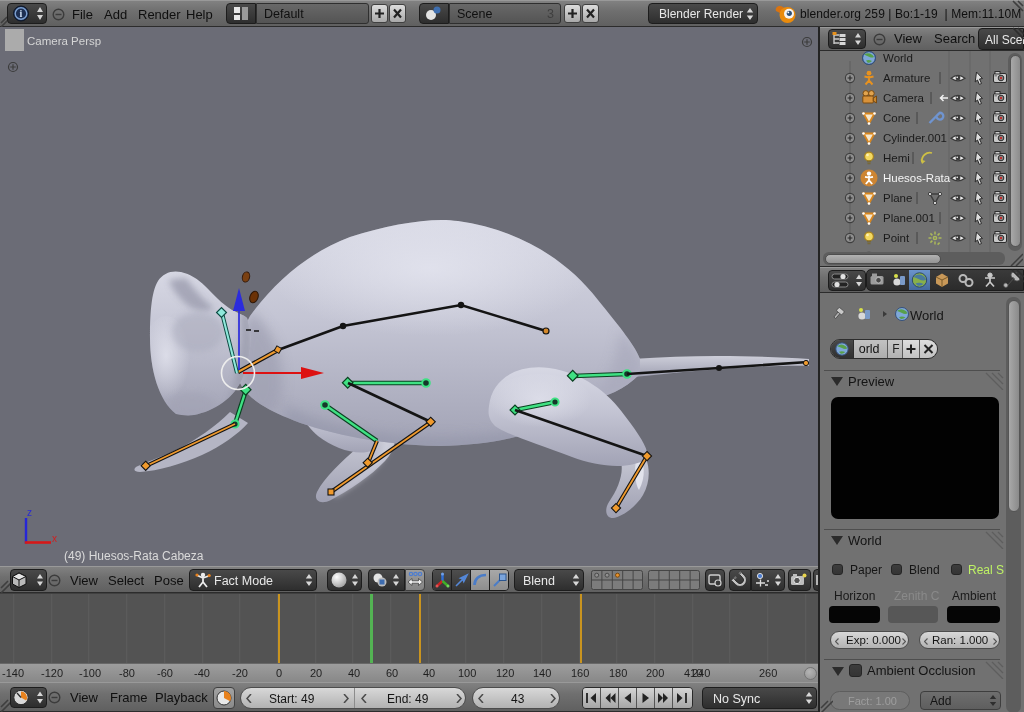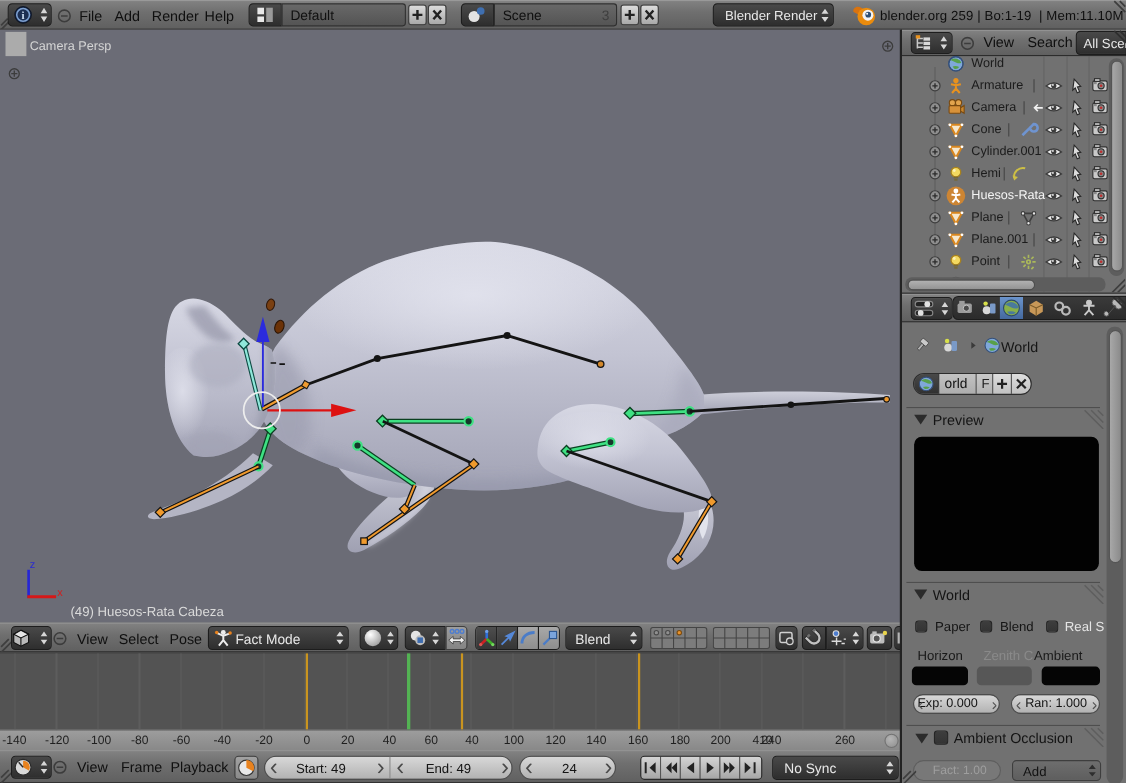--- a/index.html
+++ b/index.html
@@ -444,21 +444,21 @@
       <path d="M1 0 L5 4.5 L1 9" fill="none" stroke="#4a4a4a" stroke-width="1.5"></path>
     </svg>
  <svg class="abs" style="left:120px;top:6px" width="6" height="9">
       <path d="M5 0 L1 4.5 L5 9" fill="none" stroke="#4a4a4a" stroke-width="1.5"></path>
     </svg>
  <svg class="abs" style="left:215px;top:6px" width="6" height="9">
       <path d="M1 0 L5 4.5 L1 9" fill="none" stroke="#4a4a4a" stroke-width="1.5"></path>
     </svg>
 </div>
 <div class="pill" style="left:472px;top:687px;width:88px;height:22px">
- <span class="abs" style="left:38px;top:4px">24</span>
+ <span class="abs" style="left:38px;top:4px">43</span>
  <svg class="abs" style="left:5px;top:6px" width="6" height="9">
       <path d="M5 0 L1 4.5 L5 9" fill="none" stroke="#4a4a4a" stroke-width="1.5"></path>
     </svg>
  <svg class="abs" style="left:77px;top:6px" width="6" height="9">
       <path d="M1 0 L5 4.5 L1 9" fill="none" stroke="#4a4a4a" stroke-width="1.5"></path>
     </svg>
 </div>
 <div class="abs" style="left:582px;top:687px;width:111px;height:22px;display:flex;border:1px solid #2a2a2a;border-radius:4px;overflow:hidden">
  <div style="width:18px;background:linear-gradient(180deg,#d4d4d4,#a6a6a6);border-right:1px solid #555"><svg width="17" height="20">
         <path d="M4 5 v10" stroke="#222" stroke-width="1.8"></path>
@@ -776,29 +776,29 @@
     </svg>
  <span class="abs" style="left:28px;top:266px;font-size:13px;color:#141414">World</span>
  <svg class="abs" style="left:160px;top:264px" width="24" height="18">
       <path d="M6 1 L23 18 M12 1 L23 12 M18 1 L23 6" stroke="#5e5e5e" stroke-width="1.3" fill="none"></path>
     </svg>
  <div class="ck" style="left:12px;top:297px"></div>
     <span class="abs" style="left:30px;top:296px;font-size:12px;color:#151515">Paper</span>
  <div class="ck" style="left:71px;top:297px"></div>
     <span class="abs" style="left:89px;top:296px;font-size:12px;color:#151515">Blend</span>
  <div class="ck" style="left:131px;top:297px"></div>
-    <span class="abs" style="left:148px;top:296px;font-size:12px;color:#e5e5e5">Real S</span>
+    <span class="abs" style="left:148px;top:296px;font-size:12px;color:#bef264">Real S</span>
  <span class="abs" style="left:14px;top:322px;font-size:12px;color:#1a1a1a">Horizon</span>
  <span class="abs" style="left:74px;top:322px;font-size:12px;color:#8a8a8a">Zenith C</span>
- <span class="abs" style="left:120px;top:322px;font-size:12px;color:#1a1a1a">Ambient</span>
+ <span class="abs" style="left:132px;top:322px;font-size:12px;color:#1a1a1a">Ambient</span>
  <div class="abs" style="left:9px;top:339px;width:51px;height:17px;background:#050505;border-radius:4px"></div>
  <div class="abs" style="left:68px;top:339px;width:50px;height:17px;background:#575757;border-radius:4px"></div>
  <div class="abs" style="left:127px;top:339px;width:53px;height:17px;background:#050505;border-radius:4px"></div>
  <div class="pill" style="left:10px;top:364px;width:79px;height:18px;font-size:11.5px">
-      <span class="abs" style="left:3px;top:2px">Exp: 0.000</span>
+      <span class="abs" style="left:15px;top:2px">Exp: 0.000</span>
   <svg class="abs" style="left:4px;top:6px" width="4" height="7">
         <path d="M3.5 0.5 L0.5 3.5 L3.5 6.5" fill="none" stroke="#555" stroke-width="1.1"></path>
       </svg>
   <svg class="abs" style="left:71px;top:6px" width="4" height="7">
         <path d="M0.5 0.5 L3.5 3.5 L0.5 6.5" fill="none" stroke="#555" stroke-width="1.1"></path>
       </svg>
  </div>
  <div class="pill" style="left:99px;top:364px;width:81px;height:18px;font-size:11.5px">
       <span class="abs" style="left:12px;top:2px">Ran: 1.000</span>
   <svg class="abs" style="left:4px;top:6px" width="4" height="7">

